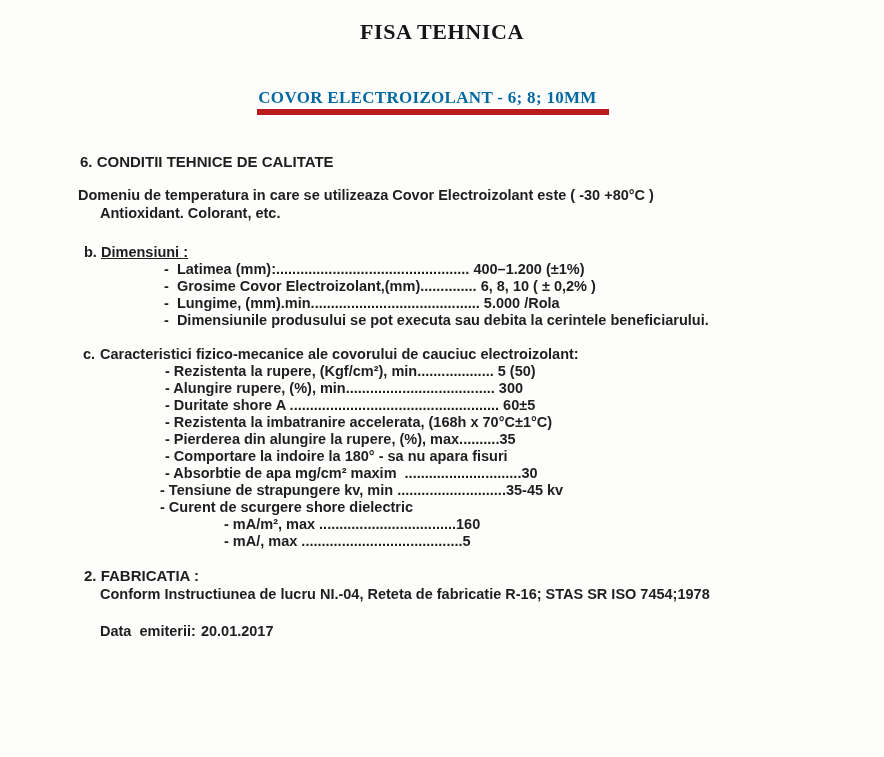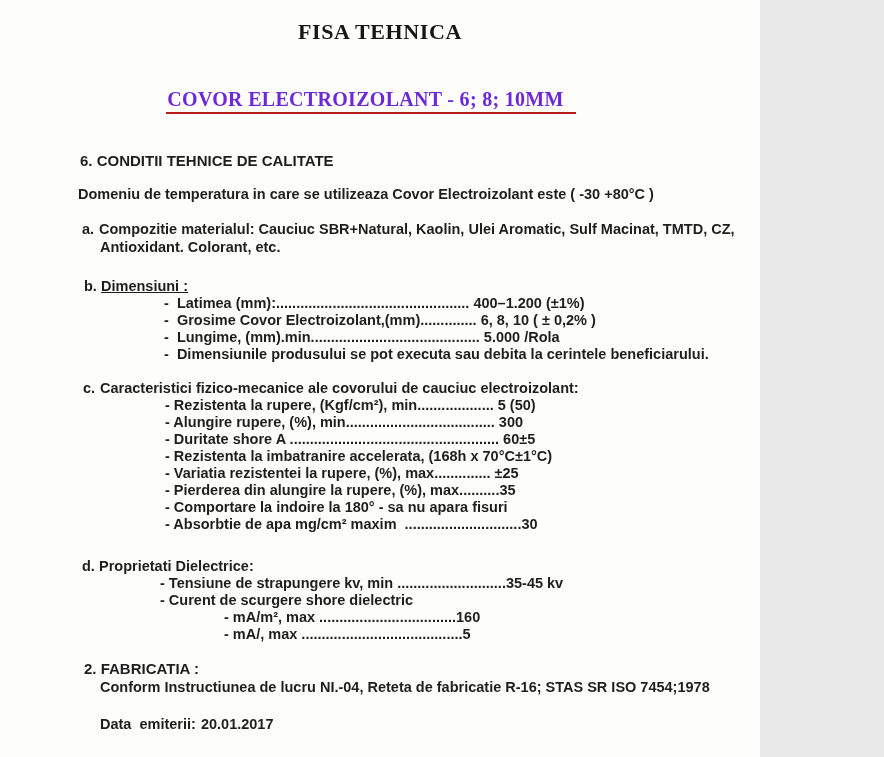--- a/index.html
+++ b/index.html
@@ -1,17 +1,17 @@
 <!DOCTYPE html>
 <html><head>
 <meta charset="utf-8">
 <style>
   html,body{margin:0;padding:0;background:#e8e8e8;}
   .page{
-    width:760px;height:757px;
+    width:884px;height:757px;
     background:#fdfdfc;
     position:relative;
     overflow:hidden;
     font-family:"Liberation Sans","DejaVu Sans",sans-serif;
     font-weight:700;
     color:#1e1e1e;
     box-sizing:border-box;
   }
   .doc-title{
     padding-top:19px;
@@ -21,24 +21,24 @@
     font-size:22px;
     letter-spacing:0.6px;
     color:#161616;
   }
   .subtitle-row{margin-top:43px;text-align:center;}
   .doc-subtitle{
     display:inline-block;
     position:relative;left:-9px;
     font-family:"Liberation Serif","DejaVu Serif",serif;
     font-weight:700;
-    font-size:20px;
+    font-size:17px;
     letter-spacing:0.3px;
-    color:#6d28d9;
-    border-bottom:2px solid #b91c1c;
+    color:#0369a1;
+    border-bottom:6px solid #b91c1c;
     padding:0 12px 1px 1px;
   }
   .content{
     margin-top:38px;
     padding-left:78px;
     font-size:14.5px;
     line-height:18px;
   }
   .t{white-space:pre-wrap;}
   .sec-heading{font-size:15px;}
@@ -69,40 +69,37 @@
   <div class="subtitle-row">
     <span class="doc-subtitle t">COVOR ELECTROIZOLANT - 6; 8; 10MM</span>
   </div>
 
   <div class="content">
 
     <div class="sec-heading s1 t">6. CONDITII TEHNICE DE CALITATE</div>
 
     <div class="intro t">Domeniu de temperatura in care se utilizeaza Covor Electroizolant este ( -30 +80°C )</div>
 
-    <div class="item-row row-a"><span class="ltr t">a.</span><span class="t">Compozitie materialul: Cauciuc SBR+Natural, Kaolin, Ulei Aromatic, Sulf Macinat, TMTD, CZ,</span></div>
     <div class="cont-line t">Antioxidant. Colorant, etc.</div>
 
     <div class="item-row row-b"><span class="ltr t">b.</span><span class="t">Dimensiuni :</span></div>
     <div class="spec ind-b t">-  Latimea (mm):................................................ 400–1.200 (±1%)</div>
     <div class="spec ind-b t">-  Grosime Covor Electroizolant,(mm).............. 6, 8, 10 ( ± 0,2% )</div>
     <div class="spec ind-b t">-  Lungime, (mm).min.......................................... 5.000 /Rola</div>
     <div class="spec ind-b t">-  Dimensiunile produsului se pot executa sau debita la cerintele beneficiarului.</div>
 
     <div class="item-row row-c"><span class="ltr t">c.</span><span class="t">Caracteristici fizico-mecanice ale covorului de cauciuc electroizolant:</span></div>
     <div class="spec ind-c t">- Rezistenta la rupere, (Kgf/cm²), min................... 5 (50)</div>
     <div class="spec ind-c t">- Alungire rupere, (%), min..................................... 300</div>
     <div class="spec ind-c t">- Duritate shore A .................................................... 60±5</div>
     <div class="spec ind-c t">- Rezistenta la imbatranire accelerata, (168h x 70°C±1°C)</div>
-    <div class="spec ind-c t">- Variatia rezistentei la rupere, (%), max.............. ±25</div>
     <div class="spec ind-c t">- Pierderea din alungire la rupere, (%), max..........35</div>
     <div class="spec ind-c t">- Comportare la indoire la 180° - sa nu apara fisuri</div>
     <div class="spec ind-c t">- Absorbtie de apa mg/cm² maxim  .............................30</div>
 
-    <div class="item-row row-d"><span class="ltr t">d.</span><span class="t">Proprietati Dielectrice:</span></div>
     <div class="spec ind-d t">- Tensiune de strapungere kv, min ...........................35-45 kv</div>
     <div class="spec ind-d t">- Curent de scurgere shore dielectric</div>
     <div class="spec ind-sub t">- mA/m², max ..................................160</div>
     <div class="spec ind-sub t">- mA/, max ........................................5</div>
 
     <div class="sec-heading s2 t">2. FABRICATIA :</div>
     <div class="cont-line t">Conform Instructiunea de lucru NI.-04, Reteta de fabricatie R-16; STAS SR ISO 7454;1978</div>
 
     <div class="date-line"><span class="t">Data  emiterii:</span><span class="t" style="margin-left: 5px;">20.01.2017</span></div>
 

